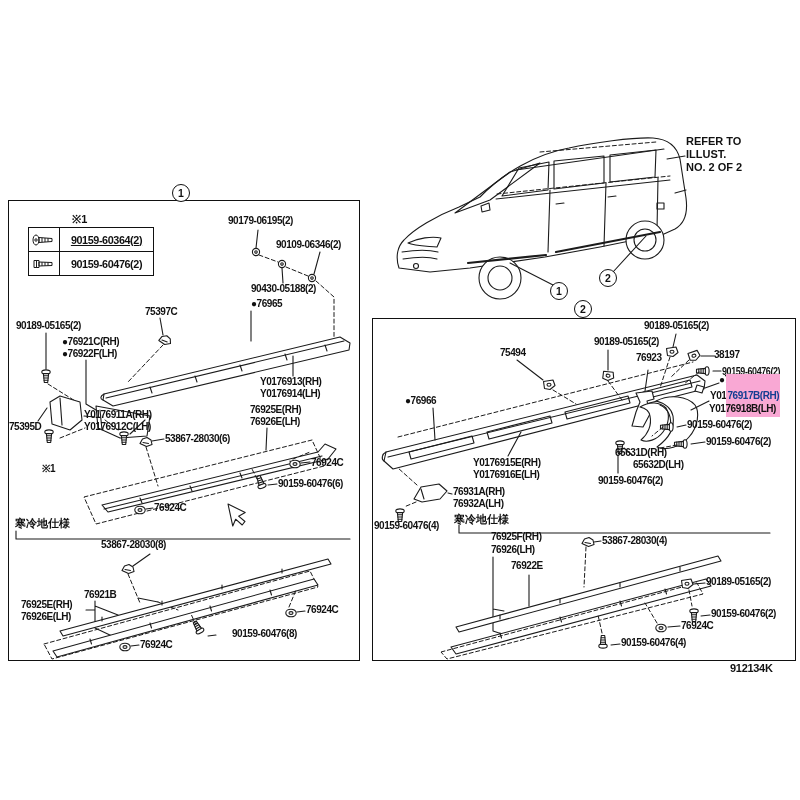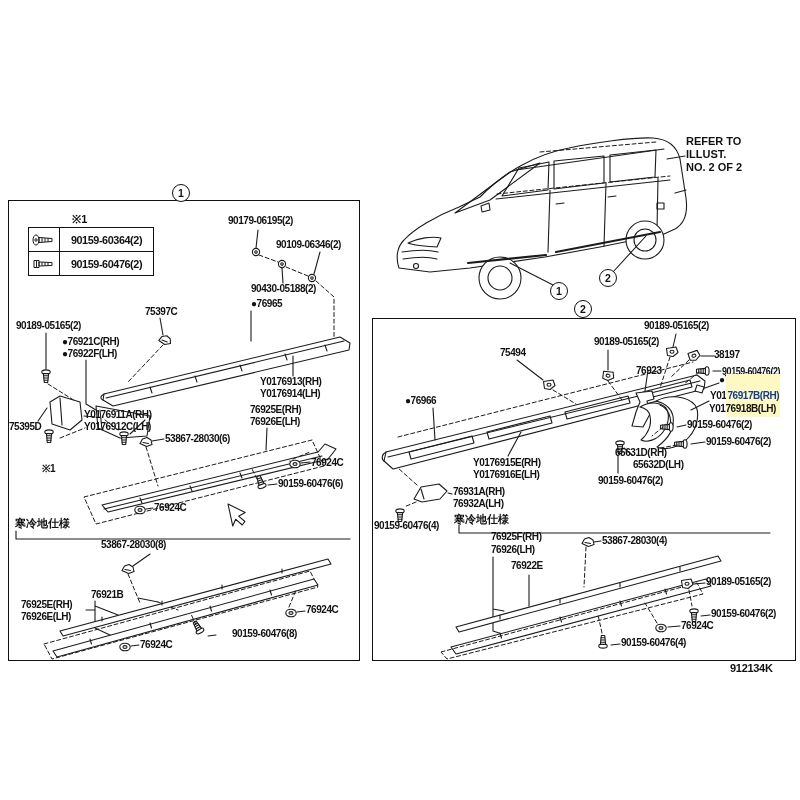--- a/index.html
+++ b/index.html
@@ -11,30 +11,30 @@
   #art .wf{fill:#fff;}
   #art .dsh{stroke-dasharray:4 2.6;stroke-width:1;}
   #art .thick{stroke-width:2.2;}
   .panel{position:absolute;border:1.8px solid #111;background:transparent;}
   .p1{left:8px;top:200px;width:350px;height:459px;}
   .p2{left:372px;top:318px;width:422px;height:341px;}
   .lbl{position:absolute;font-weight:bold;font-size:10px;line-height:12px;
        letter-spacing:-0.45px;white-space:nowrap;}
   .jp{font-size:11px;letter-spacing:0;}
   .cram{font-size:10.5px;transform:scaleX(0.85);transform-origin:0 50%;}
-  .hl{background:#fef9c3;color:#123d91;padding:16px 1px;}
+  .hl{background:#f9a8d4;color:#123d91;padding:16px 1px;}
   .callout{position:absolute;width:16px;height:16px;border:1.5px solid #111;border-radius:50%;
            background:#fff;font-weight:bold;font-size:10.5px;line-height:16px;text-align:center;}
   .legend{position:absolute;left:10px;top:127px;font-weight:bold;font-size:11px;line-height:14.5px;}
   .legend .b{margin-right:4px;}
   .refer{position:absolute;left:686px;top:135px;font-weight:bold;font-size:11px;line-height:13px;}
   .code{position:absolute;left:730px;top:662px;font-weight:bold;font-size:11px;letter-spacing:-0.3px;}
   .ftable{position:absolute;left:28px;top:227px;width:124px;border:1.8px solid #111;background:#fff;}
   .frow{display:flex;height:23px;align-items:center;border-top:1px solid #111;}
-  .frow:first-child{border-top:none;}
+  .frow:first-child{border-top:none;text-decoration:underline;}
   .ficon{width:30px;align-self:stretch;border-right:1px solid #111;display:flex;
          align-items:center;justify-content:center;}
   .fpart{flex:1;text-align:center;font-weight:bold;font-size:10.8px;letter-spacing:-0.4px;}
   .ficon svg path,.ficon svg line,.ficon svg ellipse,.ficon svg circle{
     stroke:#1b1b1b;stroke-width:1;fill:none;}
   .tnote{position:absolute;left:72px;top:211px;font-weight:bold;font-size:11px;}
 </style>
 </head>
 <body>
 
@@ -302,30 +302,30 @@
   <div class="lbl" style="left:260px;top:388px">Y0176914(LH)</div>
   <div class="lbl" style="left:250px;top:404px">76925E(RH)</div>
   <div class="lbl" style="left:250px;top:416px">76926E(LH)</div>
   <div class="lbl" style="left:165px;top:433px">53867-28030(6)</div>
   <div class="lbl" style="left:311px;top:457px">76924C</div>
   <div class="lbl" style="left:278px;top:478px">90159-60476(6)</div>
   <div class="lbl" style="left:154px;top:502px">76924C</div>
   <div class="lbl" style="left:42px;top:463px">※1</div>
   <div class="lbl jp" style="left:15px;top:517px">寒冷地仕様</div>
   <div class="lbl" style="left:101px;top:539px">53867-28030(8)</div>
-  <div class="lbl" style="left:91px;top:589px">76921B</div>
+  <div class="lbl" style="left:84px;top:589px">76921B</div>
   <div class="lbl" style="left:21px;top:599px">76925E(RH)</div>
   <div class="lbl" style="left:21px;top:611px">76926E(LH)</div>
   <div class="lbl" style="left:306px;top:604px">76924C</div>
   <div class="lbl" style="left:232px;top:628px">90159-60476(8)</div>
   <div class="lbl" style="left:140px;top:639px">76924C</div>
 
   <div class="lbl" style="left:644px;top:320px">90189-05165(2)</div>
   <div class="lbl" style="left:594px;top:336px">90189-05165(2)</div>
-  <div class="lbl" style="left:636px;top:365px">76923</div>
+  <div class="lbl" style="left:636px;top:352px">76923</div>
   <div class="lbl" style="left:714px;top:349px">38197</div>
   <div class="lbl cram" style="left:722px;top:365px">90159-60476(2)</div>
   <div class="lbl" style="left:719px;top:374px">●76922D</div>
   <div class="lbl" style="left:710px;top:390px"><span>Y01</span><span class="hl">76917B(RH)</span></div>
   <div class="lbl" style="left:709px;top:403px">Y0176918B(LH)</div>
   <div class="lbl" style="left:687px;top:419px">90159-60476(2)</div>
   <div class="lbl" style="left:706px;top:436px">90159-60476(2)</div>
   <div class="lbl" style="left:615px;top:447px">65631D(RH)</div>
   <div class="lbl" style="left:633px;top:459px">65632D(LH)</div>
   <div class="lbl" style="left:598px;top:475px">90159-60476(2)</div>

